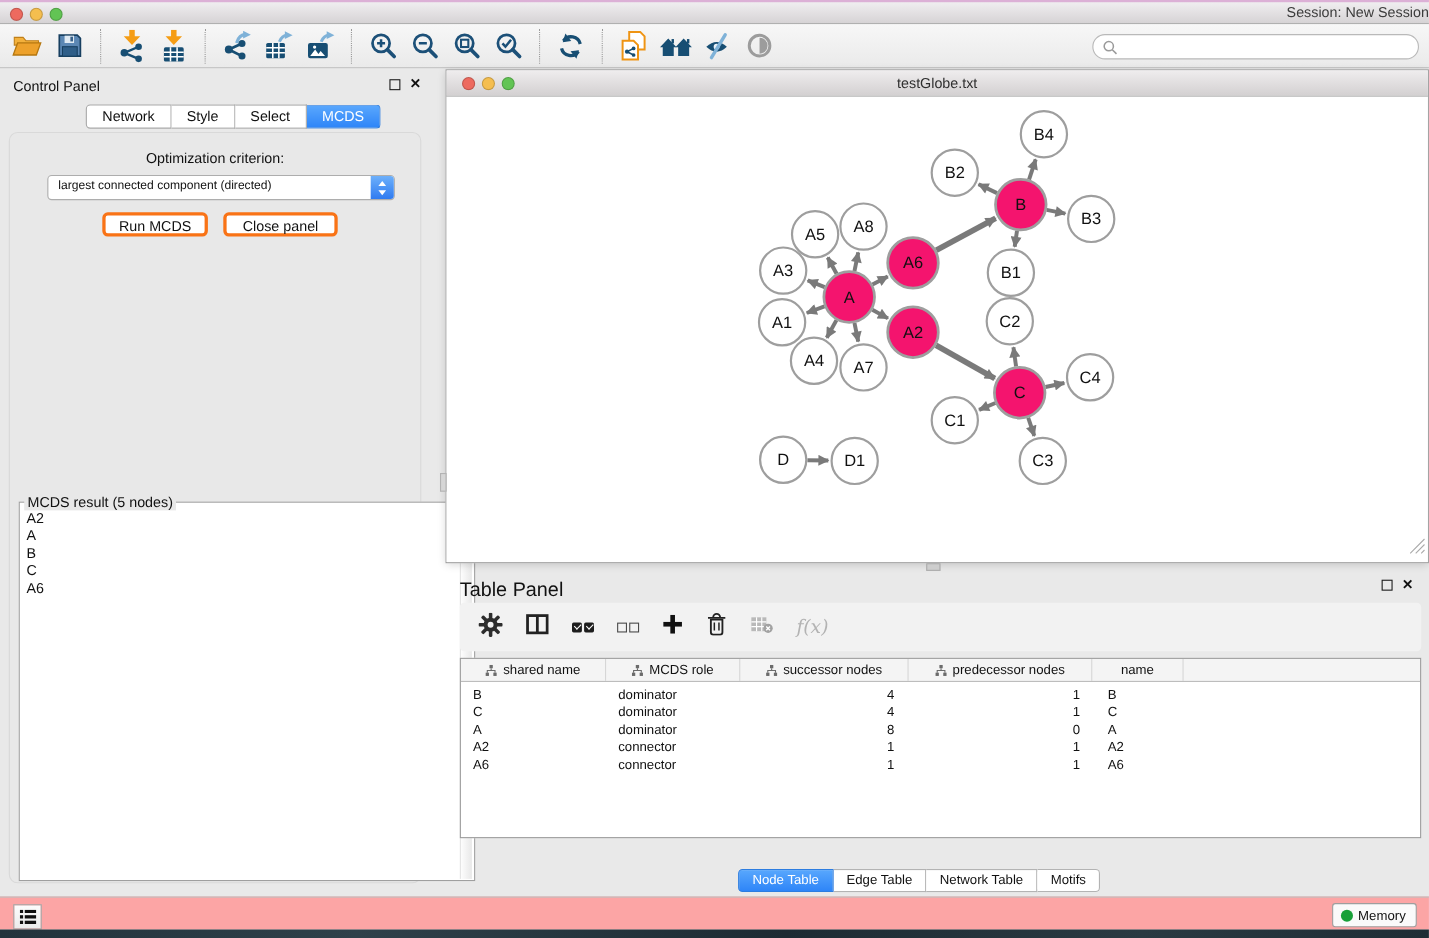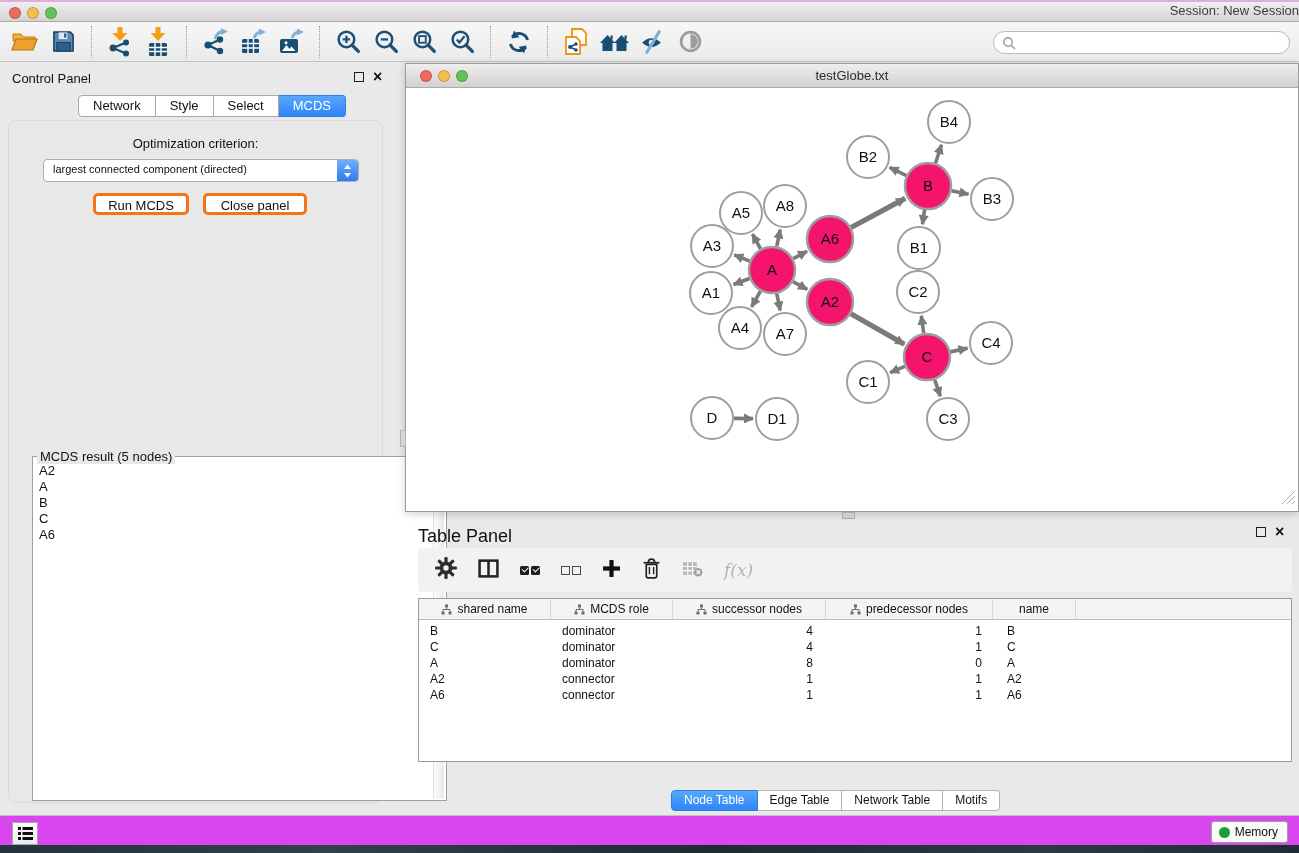--- a/index.html
+++ b/index.html
@@ -46,21 +46,21 @@
   .dropdown { position:absolute; left:34px; top:38px; width:316px; height:23px;
     background:#fff; border:1px solid #adadad; border-radius:4px; font-size:11px; }
   .dd-text { position:absolute; left:9px; top:3px; white-space:nowrap; }
   .dd-stepper { position:absolute; right:0; top:0; width:21px; height:21px;
     background:linear-gradient(#6db0fb,#2f7bf0); border-radius:0 3px 3px 0;
     display:flex; align-items:center; justify-content:center; }
   .btn { position:absolute; height:22px; background:#ffffff; border:3px solid #f97316;
     border-radius:5px; font-size:13px; text-align:center; line-height:20px; }
   .btn-run { left:84px; top:72px; width:96px; }
   .btn-close { left:194px; top:72px; width:104px; }
-  .result-box { position:absolute; left:23px; top:335px; width:415px; height:345px;
+  .result-box { position:absolute; left:8px; top:335px; width:415px; height:345px;
     border:1px solid #9f9f9f; background:#fff; }
   .result-legend { position:absolute; top:-8px; left:4px; background:#e8e8e8;
     padding:0 3px; font-size:13px; }
   .result-list { position:absolute; top:6px; left:6px; font-size:13px; line-height:16px; }
   .result-scroll { position:absolute; right:2px; top:1px; bottom:1px; width:11px;
     background:linear-gradient(90deg,#fdfdfd,#e8e8e8); border-left:1px solid #e3e3e3; }
 
   
   .net-win { position:absolute; left:405px; top:63px; width:894px; height:449px;
     border:1px solid #9b9b9b; background:#fff; box-shadow:0 2px 8px rgba(0,0,0,.18); }
@@ -99,21 +99,21 @@
   .tp-row { display:flex; height:16px; font-size:12px; align-items:center; }
   .tp-tabs { position:absolute; left:671px; top:790px; display:flex; height:21px; }
   .tp-tab { padding:0 12px; line-height:19px; font-size:12px; background:#fff;
     border:1px solid #b3b3b3; border-left:none; }
   .tp-tab:first-child { border-left:1px solid #b3b3b3; border-radius:4px 0 0 4px; }
   .tp-tab:last-child { border-radius:0 4px 4px 0; }
   .tp-tab.active { background:linear-gradient(#58a7fd,#2e85f8); color:#fff; border-color:#2d7de0; }
 
   
   .statusbar { position:absolute; left:0; top:815px; width:1299px; height:30px;
-    background:#d946ef; border-top:1px solid #bfbfbf; }
+    background:#fca5a5; border-top:1px solid #bfbfbf; }
   .list-btn { position:absolute; left:12px; top:6px; width:26px; height:23px;
     background:linear-gradient(#fdfdfd,#ebebeb); border:1px solid #a8a8a8;
     display:flex; align-items:center; justify-content:center; }
   .memory-btn { position:absolute; right:11px; top:5px; height:22px; padding:0 9px 0 7px;
     background:#fafafa; border:1px solid #9e9e9e; border-radius:3px;
     display:flex; align-items:center; gap:5px; font-size:12px; }
   .memory-dot { width:11px; height:11px; border-radius:50%; }
   .desktop-strip { position:absolute; left:0; top:845px; width:1299px; height:8px;
     background:linear-gradient(90deg,#22333c,#2f414a 25%,#1d2b33 55%,#2a3a42 80%,#1e2d35); }
 </style>

